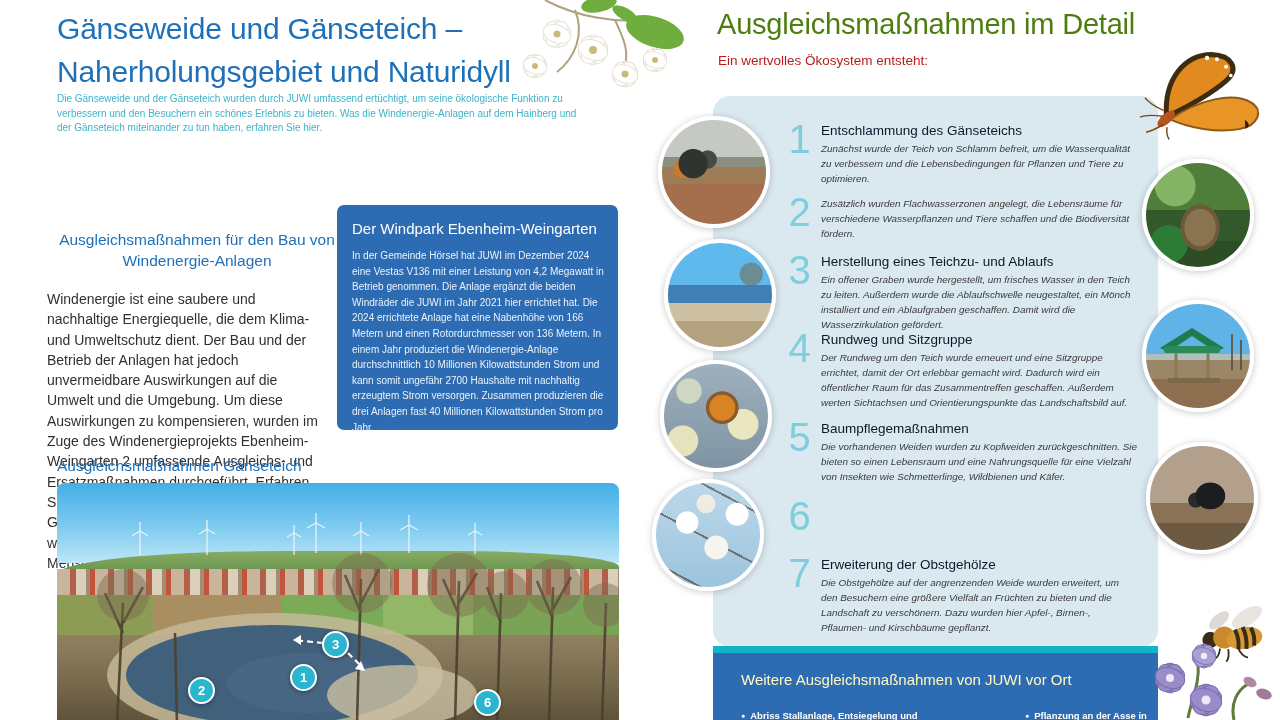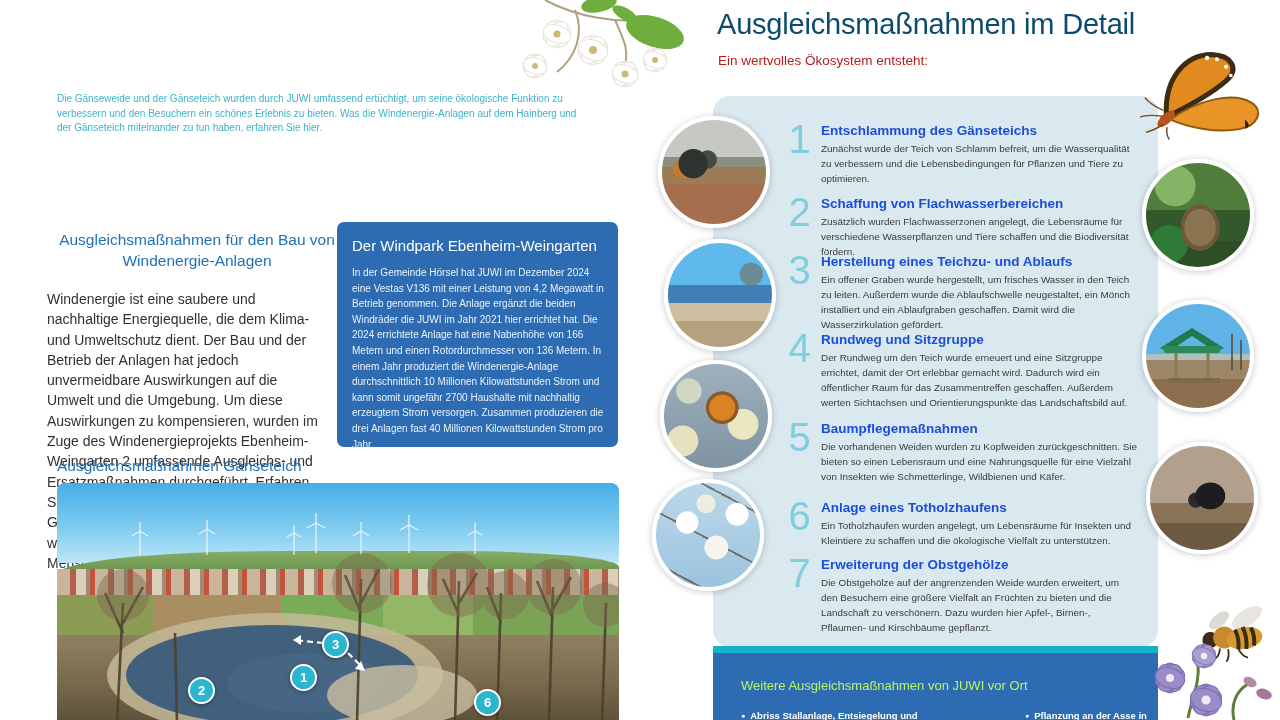--- a/index.html
+++ b/index.html
@@ -11,21 +11,21 @@
   .l-title { position:absolute; left:57px; top:8px; width:560px; font-size:30px; font-weight:400;
     color:#1e70b8; line-height:1.42; letter-spacing:-0.2px; }
   .l-intro { position:absolute; left:57px; top:92px; width:528px; font-size:10px; color:#3db3c9;
     line-height:1.46; }
   .sec-heading { position:absolute; color:#1e70b8; font-size:15.5px; font-weight:400; line-height:1.38; }
   #sec1-heading { left:57px; top:229px; width:280px;text-align:center; }
   #sec2-heading { left:57px; top:455px; width:300px; }
   #sec1-body { position:absolute; left:47px; top:289px; width:274px; font-size:14px; color:#303030;
     line-height:1.45; }
 
-  .infobox { position:absolute; left:337px; top:222px; width:281px; height:225px; background:#2d6cb3;
+  .infobox { position:absolute; left:337px; top:205px; width:281px; height:225px; background:#2d6cb3;
     border-radius:7px; padding:15px 14px 0 15px; }
   .infobox-title { color:#ffffff; font-size:15px; font-weight:400; margin-bottom:11px; }
   .infobox-body { color:#eaf2fb; font-size:10px; line-height:1.56; }
 
   
   .photo { position:absolute; left:57px; top:483px; width:562px; height:240px;
     border-radius:8px 8px 0 0; overflow:hidden; }
   .ph-sky { position:absolute; left:0; top:0; width:100%; height:80px;
     background:linear-gradient(180deg,#45aee6 0%,#7ecbf0 55%,#bde6f8 100%); }
   .ph-hill { position:absolute; left:0; top:68px; width:100%; height:26px;
@@ -37,50 +37,51 @@
   .ph-fore { position:absolute; left:0; top:152px; width:100%; height:88px;
     background:linear-gradient(180deg,#8f8160 0%,#77694c 55%,#5d5139 100%); }
   .ph-svg { position:absolute; left:0; top:0; }
 
   .marker { position:absolute; width:27px; height:27px; border-radius:50%; background:#2cb5ce;
     border:2.5px solid #ffffff; color:#fff; font-size:13px; font-weight:700; display:flex;
     align-items:center; justify-content:center; box-shadow:0 1px 4px rgba(0,0,0,.35); }
 
   
   .r-title { position:absolute; left:717px; top:8px; width:460px; font-size:29px; font-weight:400;
-    color:#0c4a6e; letter-spacing:-0.2px; }
+    color:#4d7c0f; letter-spacing:-0.2px; }
   .r-subtitle { position:absolute; left:718px; top:53px; font-size:13.5px; color:#b91c1c; }
 
   .panel { position:absolute; left:713px; top:96px; width:445px; height:551px; background:#dae8f0;
     border-radius:17px; }
   .item { position:absolute; left:74px; display:flex; gap:9px; width:352px; }
   .item-num { flex:none; width:25px; font-size:40px; line-height:0.82; font-weight:400;
     color:#7fcede; text-align:center; }
-  .item-title { font-size:13.5px; color:#1d4ed8; font-weight:700; margin-bottom:3px; }
-  .item-body { font-size:9.9px; color:#3a3a3a; line-height:1.53; width:316px; }
+  .item-title { font-size:13.5px; color:#0f172a; font-weight:400; margin-bottom:3px; }
+  .item-body { font-size:9.9px; color:#3a3a3a; line-height:1.53; width:316px;font-style:italic; }
 
   .circ { position:absolute; border-radius:50%; border:4px solid #ffffff;
     box-shadow:0 1px 7px rgba(0,0,0,.22); overflow:hidden; }
   .circ svg { position:absolute; left:0; top:0; }
 
   .footer-box { position:absolute; left:713px; top:646px; width:445px; height:120px;
     background:#2d6cb3; border-top:7px solid #12b3c6; }
-  .footer-title { position:absolute; left:28px; top:25px; color:#bef264; font-size:13px; font-weight:400; }
+  .footer-title { position:absolute; left:28px; top:18px; color:#fef9c3; font-size:15px; font-weight:400; }
   .f-bullet { position:absolute; color:#ffffff; font-size:9.5px; font-weight:700; line-height:1.5; }
   .f-bullet::before { content:"●"; font-size:7px; margin-right:5px; position:relative; top:-1px; }
   #f-bullet-0 { left:28px; top:56px; width:225px; }
   #f-bullet-1 { left:312px; top:56px; width:130px; }
 
   .deco { position:absolute; }
 </style>
 </head>
 <body>
 
 <div id="stage">
 
+  <h1 class="l-title"><span>Gänseweide und Gänseteich –</span><br><span>Naherholungsgebiet und Naturidyll</span></h1>
 
   <p class="l-intro">Die Gänseweide und der Gänseteich wurden durch JUWI umfassend ertüchtigt, um seine ökologische Funktion zu verbessern und den Besuchern ein schönes Erlebnis zu bieten. Was die Windenergie-Anlagen auf dem Hainberg und der Gänseteich miteinander zu tun haben, erfahren Sie hier.</p>
 
   <h2 class="sec-heading" id="sec1-heading">Ausgleichsmaßnahmen für den Bau von Windenergie-Anlagen</h2>
   <p id="sec1-body">Windenergie ist eine saubere und nachhaltige Energiequelle, die dem Klima- und Umweltschutz dient. Der Bau und der Betrieb der Anlagen hat jedoch unvermeidbare Auswirkungen auf die Umwelt und die Umgebung. Um diese Auswirkungen zu kompensieren, wurden im Zuge des Windenergieprojekts Ebenheim-Weingarten 2 umfassende Ausgleichs- und Ersatzmaßnahmen durchgeführt. Erfahren Sie hier, welche Maßnahmen im Areal der Gänseweide und des Gänseteichs ergriffen wurden, um viele positive Effekte für Mensch, Natur und Umwelt zu schaffen.</p>
 
   <div class="infobox">
     <div class="infobox-title">Der Windpark Ebenheim-Weingarten</div>
     <div class="infobox-body">In der Gemeinde Hörsel hat JUWI im Dezember 2024 eine Vestas V136 mit einer Leistung von 4,2 Megawatt in Betrieb genommen. Die Anlage ergänzt die beiden Windräder die JUWI im Jahr 2021 hier errichtet hat. Die 2024 errichtete Anlage hat eine Nabenhöhe von 166 Metern und einen Rotordurchmesser von 136 Metern. In einem Jahr produziert die Windenergie-Anlage durchschnittlich 10 Millionen Kilowattstunden Strom und kann somit ungefähr 2700 Haushalte mit nachhaltig erzeugtem Strom versorgen. Zusammen produzieren die drei Anlagen fast 40 Millionen Kilowattstunden Strom pro Jahr.</div>
   </div>
@@ -183,21 +184,20 @@
     <div class="item" style="top:27px;">
       <div class="item-num">1</div>
       <div class="item-text">
           <div class="item-title">Entschlammung des Gänseteichs</div>
         <div class="item-body">Zunächst wurde der Teich von Schlamm befreit, um die Wasserqualität zu verbessern und die Lebensbedingungen für Pflanzen und Tiere zu optimieren.</div>
         </div>
     </div>
     <div class="item" style="top:100px;">
       <div class="item-num">2</div>
       <div class="item-text">
-          <div class="item-title">Schaffung von Flachwasserbereichen</div>
         <div class="item-body">Zusätzlich wurden Flachwasserzonen angelegt, die Lebensräume für verschiedene Wasserpflanzen und Tiere schaffen und die Biodiversität fördern.</div>
         </div>
     </div>
     <div class="item" style="top:158px;">
       <div class="item-num">3</div>
       <div class="item-text">
           <div class="item-title">Herstellung eines Teichzu- und Ablaufs</div>
         <div class="item-body">Ein offener Graben wurde hergestellt, um frisches Wasser in den Teich zu leiten. Außerdem wurde die Ablaufschwelle neugestaltet, ein Mönch installiert und ein Ablaufgraben geschaffen. Damit wird die Wasserzirkulation gefördert.</div>
         </div>
     </div>
@@ -210,24 +210,20 @@
     </div>
     <div class="item" style="top:325px;">
       <div class="item-num">5</div>
       <div class="item-text">
           <div class="item-title">Baumpflegemaßnahmen</div>
         <div class="item-body">Die vorhandenen Weiden wurden zu Kopfweiden zurückgeschnitten. Sie bieten so einen Lebensraum und eine Nahrungsquelle für eine Vielzahl von Insekten wie Schmetterlinge, Wildbienen und Käfer.</div>
         </div>
     </div>
     <div class="item" style="top:404px;">
       <div class="item-num">6</div>
-      <div class="item-text">
-          <div class="item-title">Anlage eines Totholzhaufens</div>
-        <div class="item-body">Ein Totholzhaufen wurden angelegt, um Lebensräume für Insekten und Kleintiere zu schaffen und die ökologische Vielfalt zu unterstützen.</div>
-        </div>
     </div>
     <div class="item" style="top:461px;">
       <div class="item-num">7</div>
       <div class="item-text">
           <div class="item-title">Erweiterung der Obstgehölze</div>
         <div class="item-body">Die Obstgehölze auf der angrenzenden Weide wurden erweitert, um den Besuchern eine größere Vielfalt an Früchten zu bieten und die Landschaft zu verschönern. Dazu wurden hier Apfel-, Birnen-, Pflaumen- und Kirschbäume gepflanzt.</div>
         </div>
     </div>
   </div>
 

